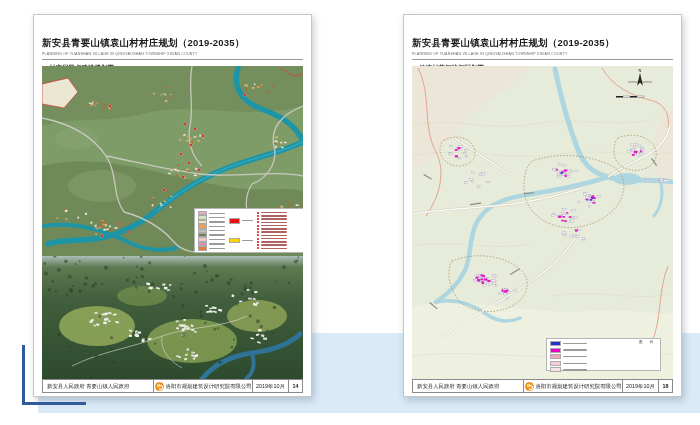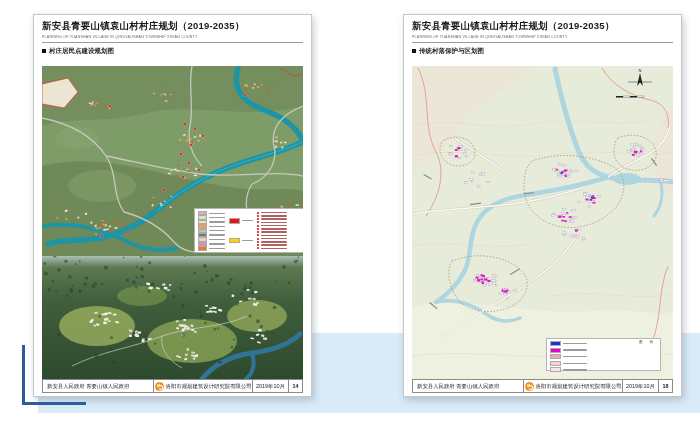--- a/index.html
+++ b/index.html
@@ -5,21 +5,21 @@
   html,body{margin:0;padding:0}
   body{width:700px;height:425px;background:#fff;overflow:hidden;position:relative;
        font-family:"Liberation Sans","DejaVu Sans",sans-serif;}
   .band{position:absolute;left:38px;top:333px;width:662px;height:80px;}
   .bracket-v{position:absolute;left:22px;top:345px;width:3px;height:60px;}
   .bracket-h{position:absolute;left:22px;top:402px;width:64px;height:3px;}
   .page{position:absolute;top:14px;width:277px;height:381px;background:#fff;
         border:1px solid #c6c6c6;box-shadow:2px 3px 7px rgba(110,120,135,.38);}
   .page-left{left:33px}
   .page-right{left:403px}
-  .head{position:absolute;top:0;left:0;right:0;padding:5px 8px 0}
+  .head{position:absolute;top:17px;left:0;right:0;padding:5px 8px 0}
   .title{font-size:9.5px;font-weight:bold;color:#1a1a1a;white-space:nowrap;letter-spacing:.2px}
   .sub{font-size:3.6px;color:#666;margin-top:1.5px;border-bottom:.7px solid #9a9a9a;padding-bottom:3px;letter-spacing:.2px}
   .section{display:flex;align-items:center;gap:3px;margin-top:4px}
   .bullet{width:4px;height:4px;background:#111;flex:0 0 auto}
   .section-label{font-size:6.5px;font-weight:bold;color:#222}
   .mapbox{position:absolute;left:8px;width:261px;overflow:hidden;background:#e8e8e0}
   .lmap{top:51px;height:190px}
   .render{top:241px;height:123px}
   .rmap{top:51px;height:313px}
   svg{display:block}

